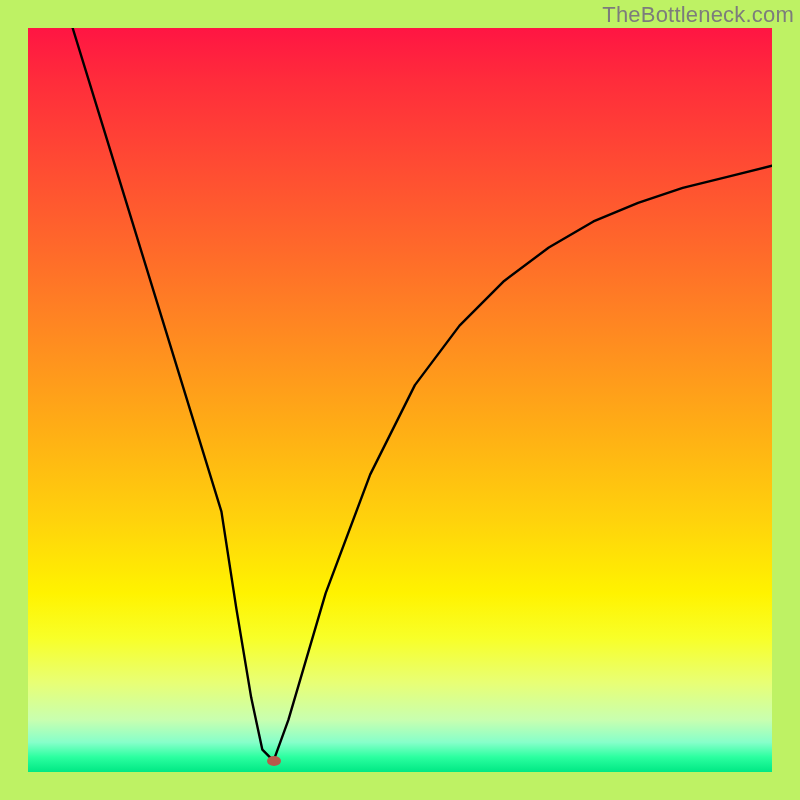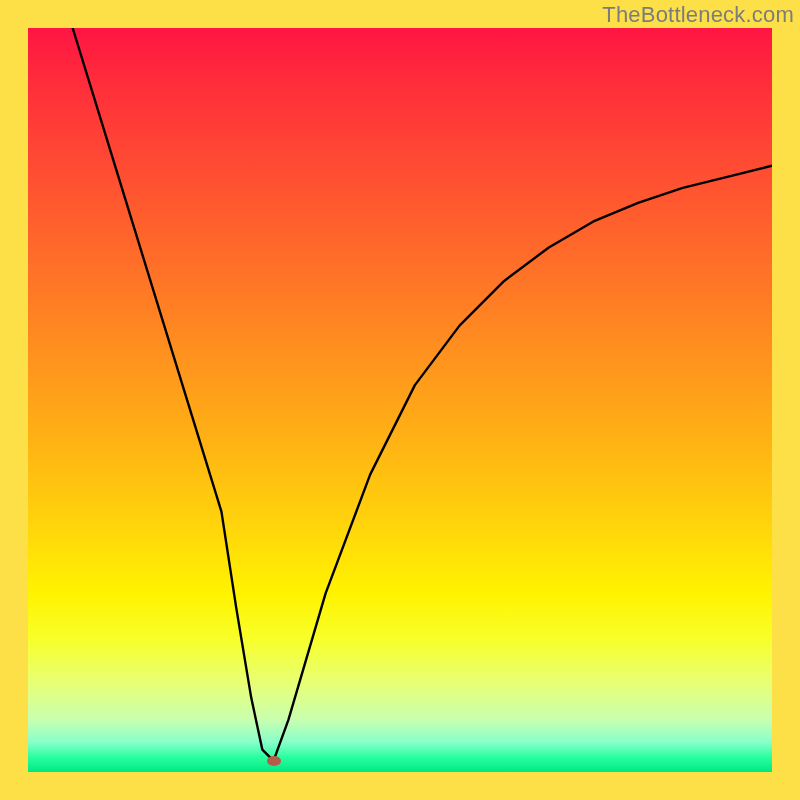--- a/index.html
+++ b/index.html
@@ -8,21 +8,21 @@
     width: 800px;
     height: 800px;
     background: #000;
     font-family: Arial, Helvetica, sans-serif;
     overflow: hidden;
   }
   .frame {
     position: relative;
     width: 800px;
     height: 800px;
-    background: #fde047;
+    background: #bef264;
   }
   .plot {
     position: absolute;
     left: 28px;
     top: 28px;
     width: 744px;
     height: 744px;
     background: linear-gradient(to bottom,
       #ff1543 0%,
       #ff2c3b 7%,

